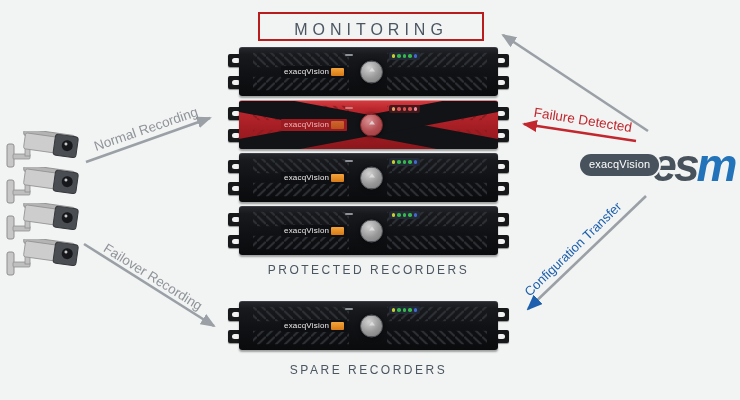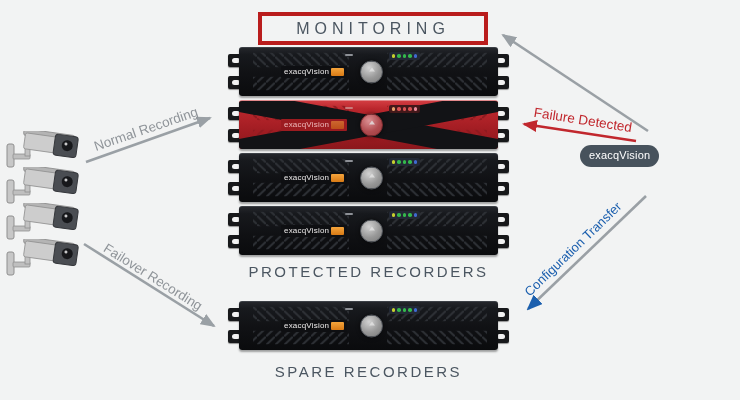--- a/index.html
+++ b/index.html
@@ -4,27 +4,27 @@
 <style>
   html,body{margin:0;padding:0;background:#e9e9e9;}
   .stage{
     position:relative;width:740px;height:400px;overflow:hidden;
     background:#f2f3f3;
     font-family:"Liberation Sans", sans-serif;
   }
   
   .monitor-box{
     position:absolute;left:258px;top:12px;width:222px;height:25px;
-    border:4px solid #b91c1c;display:flex;align-items:center;justify-content:center;
+    border:2px solid #b91c1c;display:flex;align-items:flex-end;justify-content:center;
   }
   .monitor-box span{color:#4b5661;font-size:16px;letter-spacing:5px;font-weight:400;}
   
   .group-label{
     position:absolute;left:228px;width:281px;text-align:center;
-    color:#4b5661;font-size:15px;letter-spacing:2.5px;
+    color:#4b5661;font-size:12px;letter-spacing:2.5px;
   }
   
   .recorder{position:absolute;left:228px;width:281px;height:50px;}
   .tab{position:absolute;width:17px;height:13px;background:#17181a;border-radius:2px;box-shadow:0 1px 1px rgba(0,0,0,.4);}
   .tab::after{content:"";position:absolute;left:4px;top:4px;width:8px;height:5px;background:#f2f2f2;border-radius:2.5px;}
   .tab.tl{left:0;top:7px}.tab.bl{left:0;top:29px}
   .tab.tr{right:0;top:7px}.tab.tr::after{left:5px}
   .tab.br{right:0;top:29px}.tab.br::after{left:5px}
   .chassis{
     position:absolute;left:11px;right:11px;top:0;bottom:1px;border-radius:3px;overflow:hidden;
@@ -308,20 +308,21 @@
           <i class="led c4"></i>
           <i class="led c5"></i>
         </div>
     </div>
   </div>
 
   <div class="group-label" style="top:363px">SPARE RECORDERS</div>
 
   <div class="esm">
     <span class="esm-pill">exacqVision</span>
+    <span class="esm-word"><span class="esm-es">es</span><span class="esm-m">m</span></span>
   </div>
 
   <div class="alabel gray" style="left:146px;top:129px;--r:-19deg">Normal Recording</div>
   <div class="alabel gray" style="left:153px;top:277px;--r:32deg">Failover Recording</div>
   <div class="alabel red" style="left:583px;top:120px;--r:9deg">Failure Detected</div>
   <div class="alabel blue" style="left:573px;top:249px;--r:-44deg">Configuration Transfer</div>
 
 </div>
 
 </body></html>

